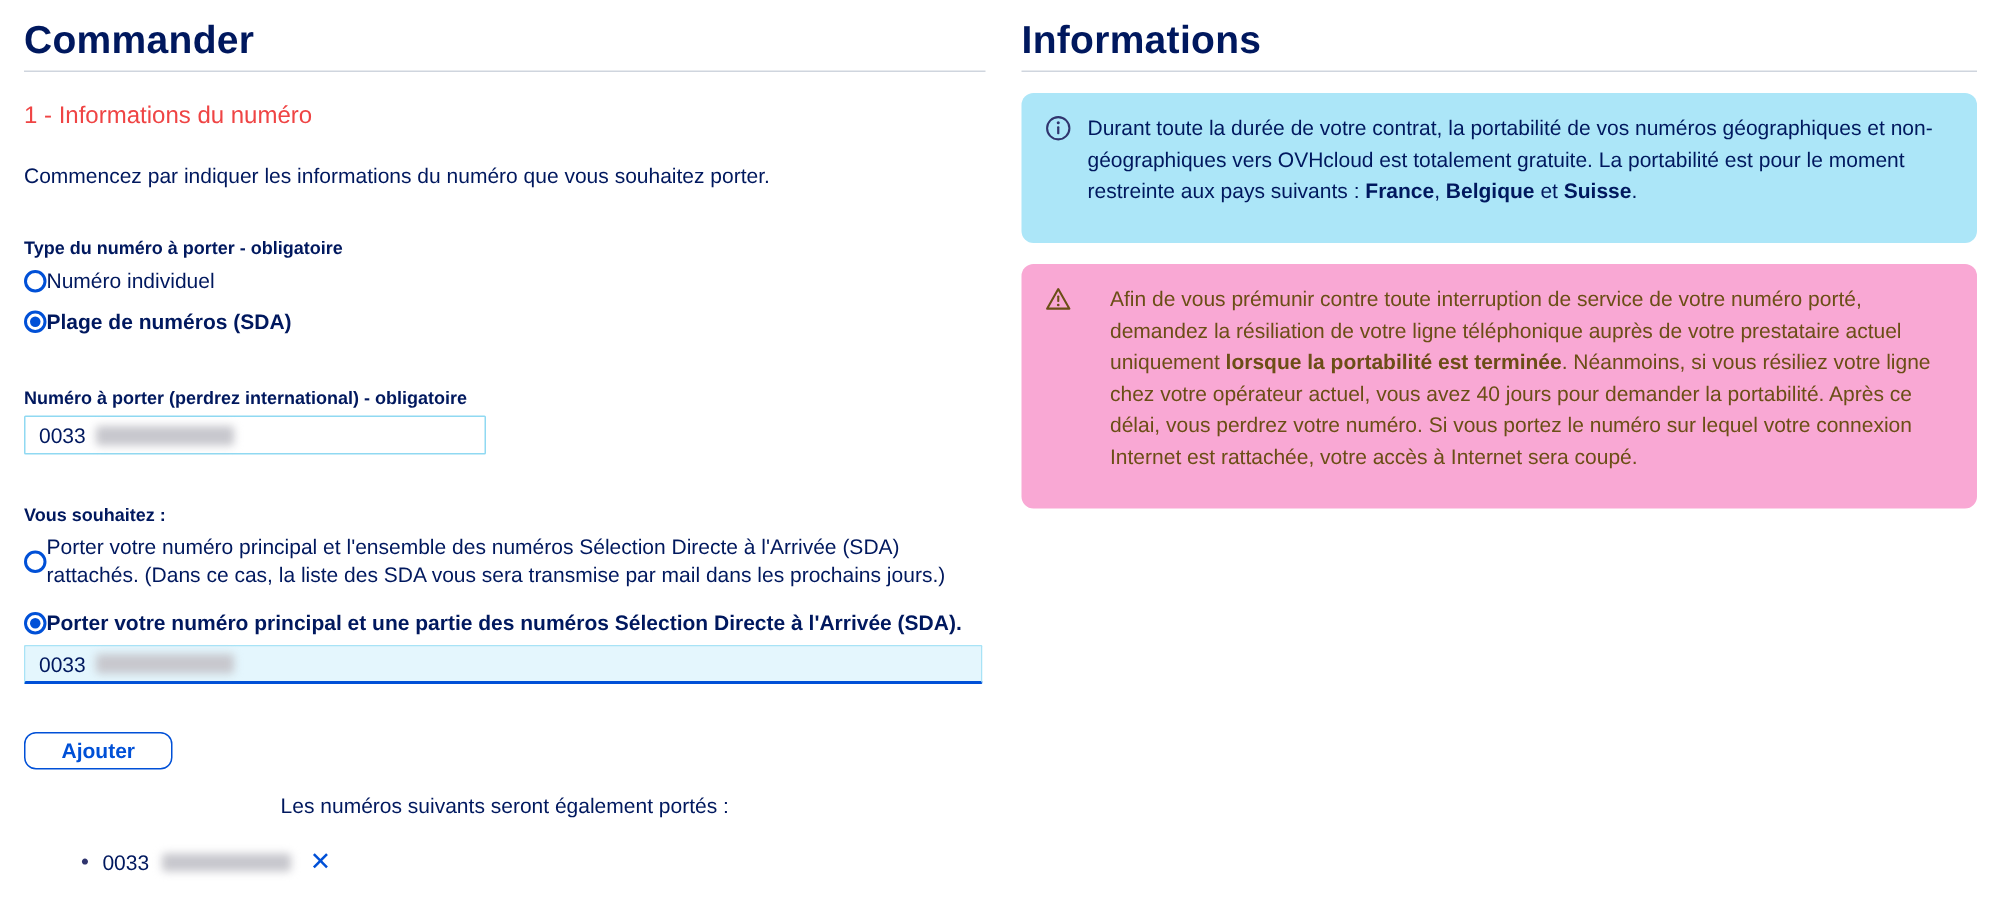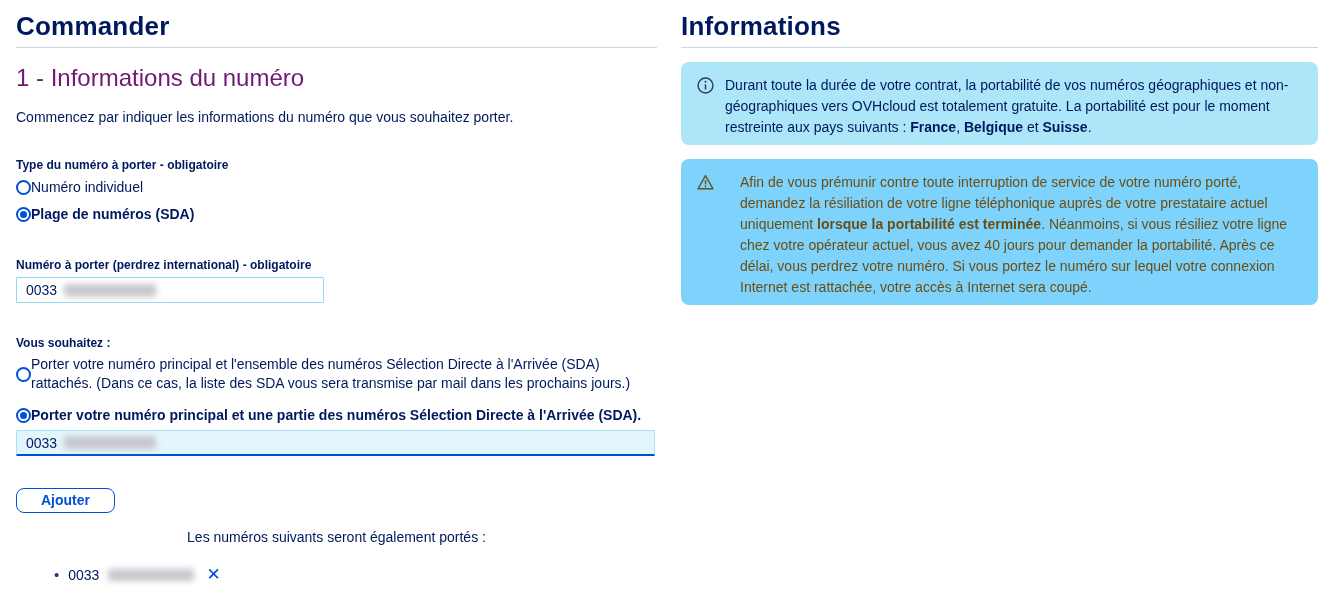--- a/index.html
+++ b/index.html
@@ -24,24 +24,24 @@
     letter-spacing: .2px;
   }
   .rule {
     border: none;
     border-top: 1px solid #cfd5de;
     margin-top: 5px;
     width: 100%;
   }
   h2.section-title {
     margin-top: 17px;
-    font-size: 24px;
+    font-size: 16px;
     line-height: 26px;
     font-weight: 500;
-    color: #701a75;
+    color: #ef4444;
   }
   p.intro { margin-top: 17px; font-size: 14px; line-height: 19px; }
 
   .field-label {
     display: block;
     font-size: 12px;
     font-weight: 700;
     color: #00185e;
   }
   .mt-xl { margin-top: 31px; }
@@ -134,31 +134,31 @@
     cursor: pointer;
     margin-left: 3px;
     font-weight: 400;
   }
 
   .banner {
     display: flex;
     align-items: flex-start;
     gap: 11px;
     border-radius: 8px;
-    padding: 13px 16px 7px;
+    padding: 13px 16px 24px;
     font-size: 14px;
     line-height: 21px;
     margin-top: 14px;
   }
   .banner.info {
     background: #ace6f8;
     color: #00185e;
   }
   .banner.warning {
-    background: #7dd3fc;
+    background: #f9a8d4;
     color: #6b4e16;
     margin-top: 14px;
     gap: 26px;
   }
   .banner .icon-wrap { flex: 0 0 auto; margin-top: 2px; }
   .banner svg { display: block; }
   .banner b { font-weight: 700; }
 </style>
 </head>
 <body>

